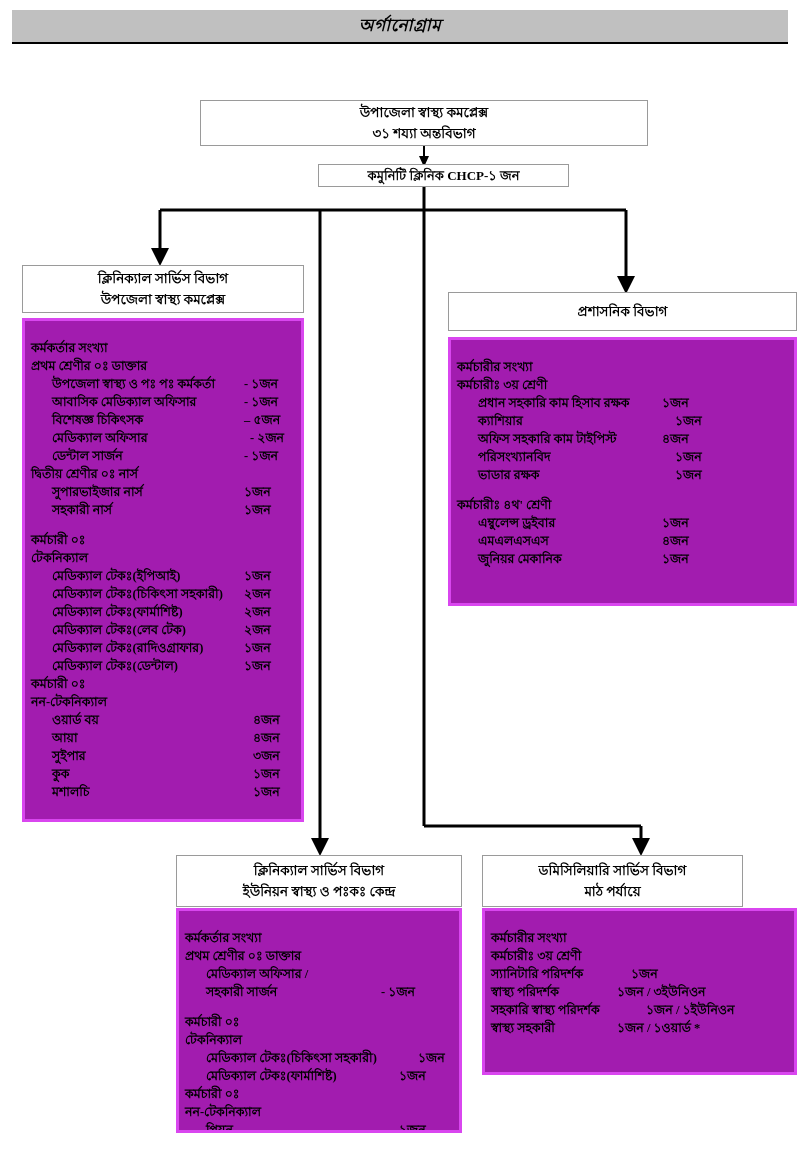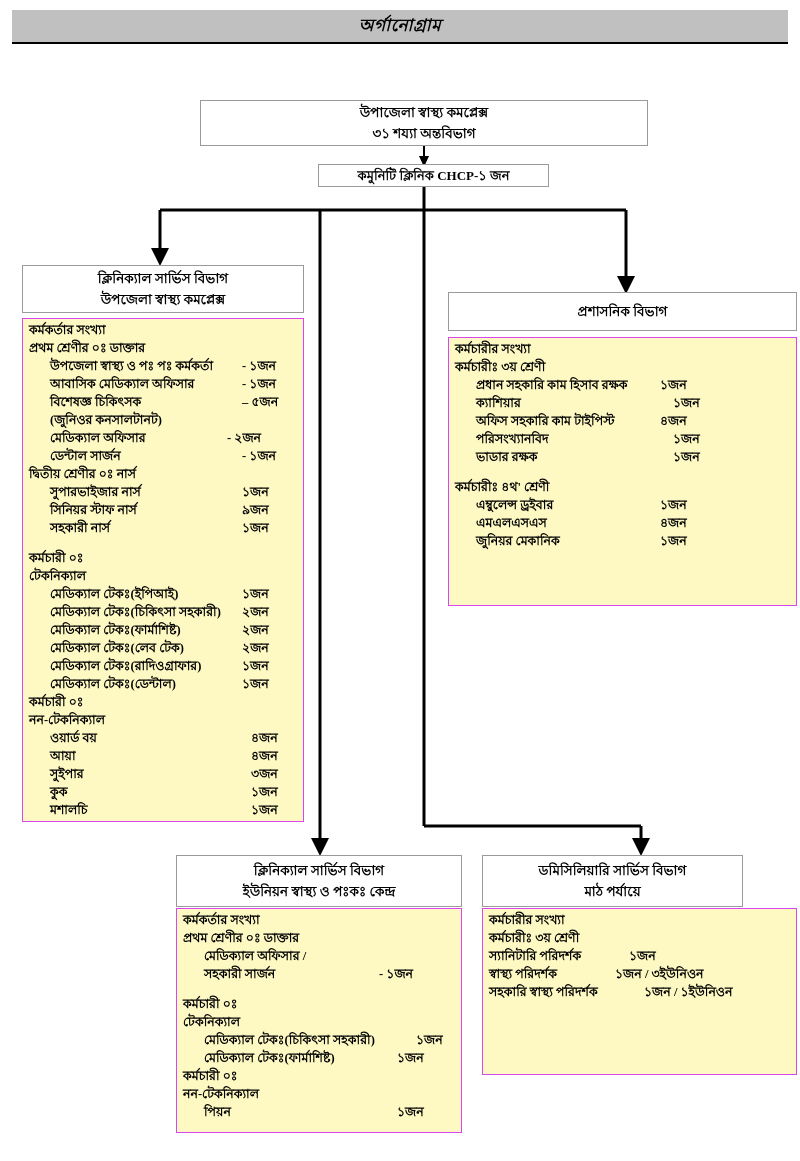--- a/index.html
+++ b/index.html
@@ -33,22 +33,22 @@
   }
   .box.hdr{
     display:flex;flex-direction:column;align-items:center;justify-content:center;
     text-align:center;
   }
   .hdr-line{font-weight:bold;font-size:13.5px;line-height:21px;}
   .hdr-line.sm{font-size:13px;}
 
   
   .body-box{
-    position:absolute;border:1px solid #d946ef;background:#fef9c3;
-    box-sizing:border-box;padding:2px 8px 6px 6px;
+    position:absolute;border:3px solid #d946ef;background:#a21caf;
+    box-sizing:border-box;padding:18px 8px 6px 6px;
     overflow:hidden;
   }
   .row{
     position:relative;height:18px;line-height:18px;white-space:nowrap;
     font-size:12.5px;font-weight:bold;
   }
   .row.gap{height:12px;}
   .row .lbl{position:absolute;left:0;top:0;}
   .row .val{position:absolute;top:0;}
   .row.ind .lbl{left:21px;}
@@ -86,21 +86,21 @@
     <line x1="424" y1="826" x2="641" y2="826" stroke="#000" stroke-width="3"></line>
     <line x1="641" y1="826" x2="641" y2="844" stroke="#000" stroke-width="3"></line>
     <polygon points="641,856 632,838 650,838" fill="#000"></polygon>
   </svg>
 
   <div class="box hdr" style="left:200px;top:100px;width:448px;height:46px;">
     <div class="hdr-line">উপাজেলা স্বাস্থ্য কমপ্লেক্স</div>
     <div class="hdr-line">৩১ শয্যা অন্তবিভাগ</div>
   </div>
 
-  <div class="box hdr" style="left:318px;top:164px;width:231px;height:23px;">
+  <div class="box hdr" style="left:318px;top:164px;width:251px;height:23px;">
     <div class="hdr-line sm">কমুনিটি ক্লিনিক CHCP-১ জন</div>
   </div>
 
   <div class="box hdr" style="left:22px;top:265px;width:282px;height:48px;">
     <div class="hdr-line">ক্লিনিক্যাল সার্ভিস বিভাগ</div>
     <div class="hdr-line">উপজেলা স্বাস্থ্য কমপ্লেক্স</div>
   </div>
   <div class="body-box" id="clinical-uhc-body" style="left:22px;top:318px;width:282px;height:504px;">
       <div class="row">
         <span class="lbl">কর্মকর্তার সংখ্যা</span>
@@ -114,40 +114,33 @@
       </div>
       <div class="row ind">
         <span class="lbl">আবাসিক মেডিক্যাল অফিসার</span>
         <span class="val" style="left: 213px;">- ১জন</span>
       </div>
       <div class="row ind">
         <span class="lbl">বিশেষজ্ঞ  চিকিৎসক</span>
         <span class="val" style="left: 213px;">–  ৫জন</span>
       </div>
       <div class="row ind">
-        <span class="lbl">(জুনিওর কনসালটানট)</span>
-      </div>
-      <div class="row ind">
         <span class="lbl">মেডিক্যাল অফিসার</span>
-        <span class="val" style="left: 198px;">- ২জন</span>
+        <span class="val" style="left: 219px;">- ২জন</span>
       </div>
       <div class="row ind">
         <span class="lbl">ডেন্টাল সার্জন</span>
         <span class="val" style="left: 213px;">- ১জন</span>
       </div>
       <div class="row">
         <span class="lbl">দ্বিতীয় শ্রেণীর ০ঃ নার্স</span>
       </div>
       <div class="row ind">
         <span class="lbl">সুপারভাইজার নার্স</span>
         <span class="val" style="left: 213px;">১জন</span>
-      </div>
-      <div class="row ind">
-        <span class="lbl">সিনিয়র স্টাফ  নার্স</span>
-        <span class="val" style="left: 213px;">৯জন</span>
       </div>
       <div class="row ind">
         <span class="lbl">সহকারী নার্স</span>
         <span class="val" style="left: 213px;">১জন</span>
       </div>
       <div class="row gap"></div>
       <div class="row">
         <span class="lbl">কর্মচারী ০ঃ</span>
       </div>
       <div class="row">
@@ -314,15 +307,19 @@
         <span class="val" style="left: 140px;">১জন</span>
       </div>
       <div class="row">
         <span class="lbl">স্বাস্থ্য পরিদর্শক</span>
         <span class="val" style="left: 126px;">১জন / ৩ইউনিওন</span>
       </div>
       <div class="row">
         <span class="lbl">সহকারি স্বাস্থ্য পরিদর্শক</span>
         <span class="val" style="left: 155px;">১জন / ১ইউনিওন</span>
       </div>
+      <div class="row">
+        <span class="lbl">স্বাস্থ্য সহকারী</span>
+        <span class="val" style="left: 126px;">১জন / ১ওয়ার্ড *</span>
+      </div>
     </div>
 
 </div>
 
 </body></html>

